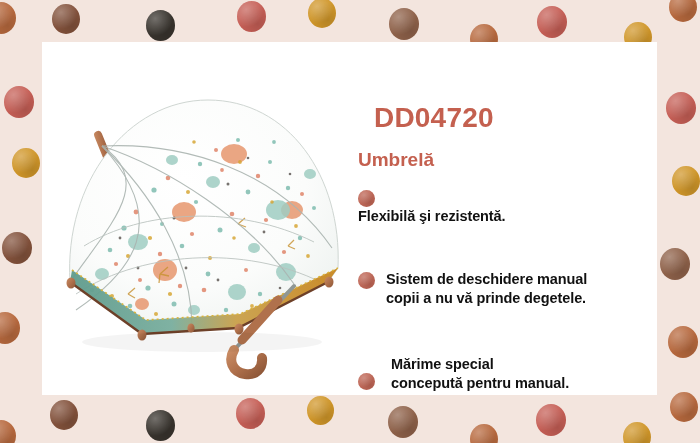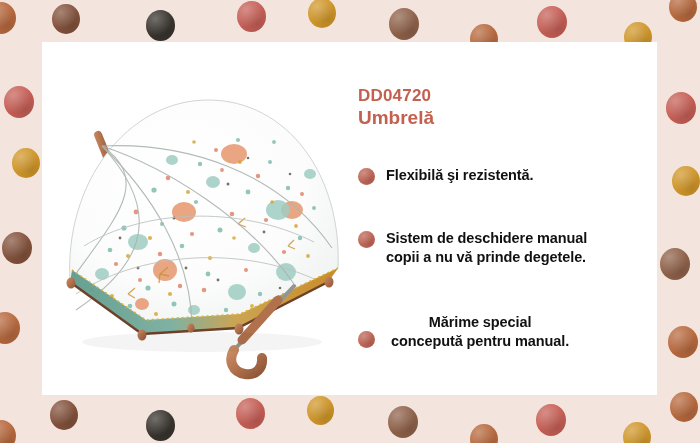--- a/index.html
+++ b/index.html
@@ -34,22 +34,22 @@
   #product-image{
     position:absolute;left:0px;top:0px;width:330px;height:353px;
     overflow:hidden;background:#ffffff;
   }
   #umbrella{position:absolute;left:0;top:0;width:330px;height:353px;}
   
   #info{
     position:absolute;left:316px;top:44px;width:300px;
   }
   #sku{
-    font-size:17px;font-weight:bold;color:#c4604f;
-    letter-spacing:.2px;line-height:1.12;margin:0;
+    font-size:28px;font-weight:bold;color:#c4604f;
+    letter-spacing:.2px;line-height:1.12;margin:16px;
   }
   #product-name{
     font-size:19px;font-weight:bold;color:#c4604f;
     line-height:1.2;margin:2px 0 0 0;
   }
   .feature{
     position:relative;display:flex;align-items:flex-start;
     margin-top:0;
   }
   .bullet{
@@ -60,25 +60,25 @@
   .bullet::after{
     content:"";position:absolute;inset:0;border-radius:50%;
     background:
       radial-gradient(circle at 35% 30%, rgba(255,255,255,.26), rgba(255,255,255,0) 55%),
       radial-gradient(circle at 70% 72%, rgba(90,30,20,.22), rgba(90,30,20,0) 62%);
   }
   .feature-text{
     font-size:14.5px;font-weight:bold;color:#111111;
     line-height:1.32;letter-spacing:-.1px;
   }
-  #feature-1{margin-top:36px;}
+  #feature-1{margin-top:16px;flex-direction:column;}
   #feature-2{margin-top:44px;}
   #feature-3{margin-top:46px;}
   #feature-3 .bullet{margin-top:18px;}
-  #feature-3 .feature-text{padding-left:5px;text-align:center;}
+  #feature-3 .feature-text{padding-left:5px;}
   #feature-2 .feature-text{width:245px;}
 </style>
 </head>
 <body>
 
 <div id="slide">
 
   <div id="dot-layer">
       <div class="dot" style="left: -14px; top: 2px; width: 30px; height: 32px; background: rgb(181, 99, 54);"></div>
       <div class="dot" style="left: 52px; top: 4px; width: 28px; height: 30px; background: rgb(125, 74, 51);"></div>

